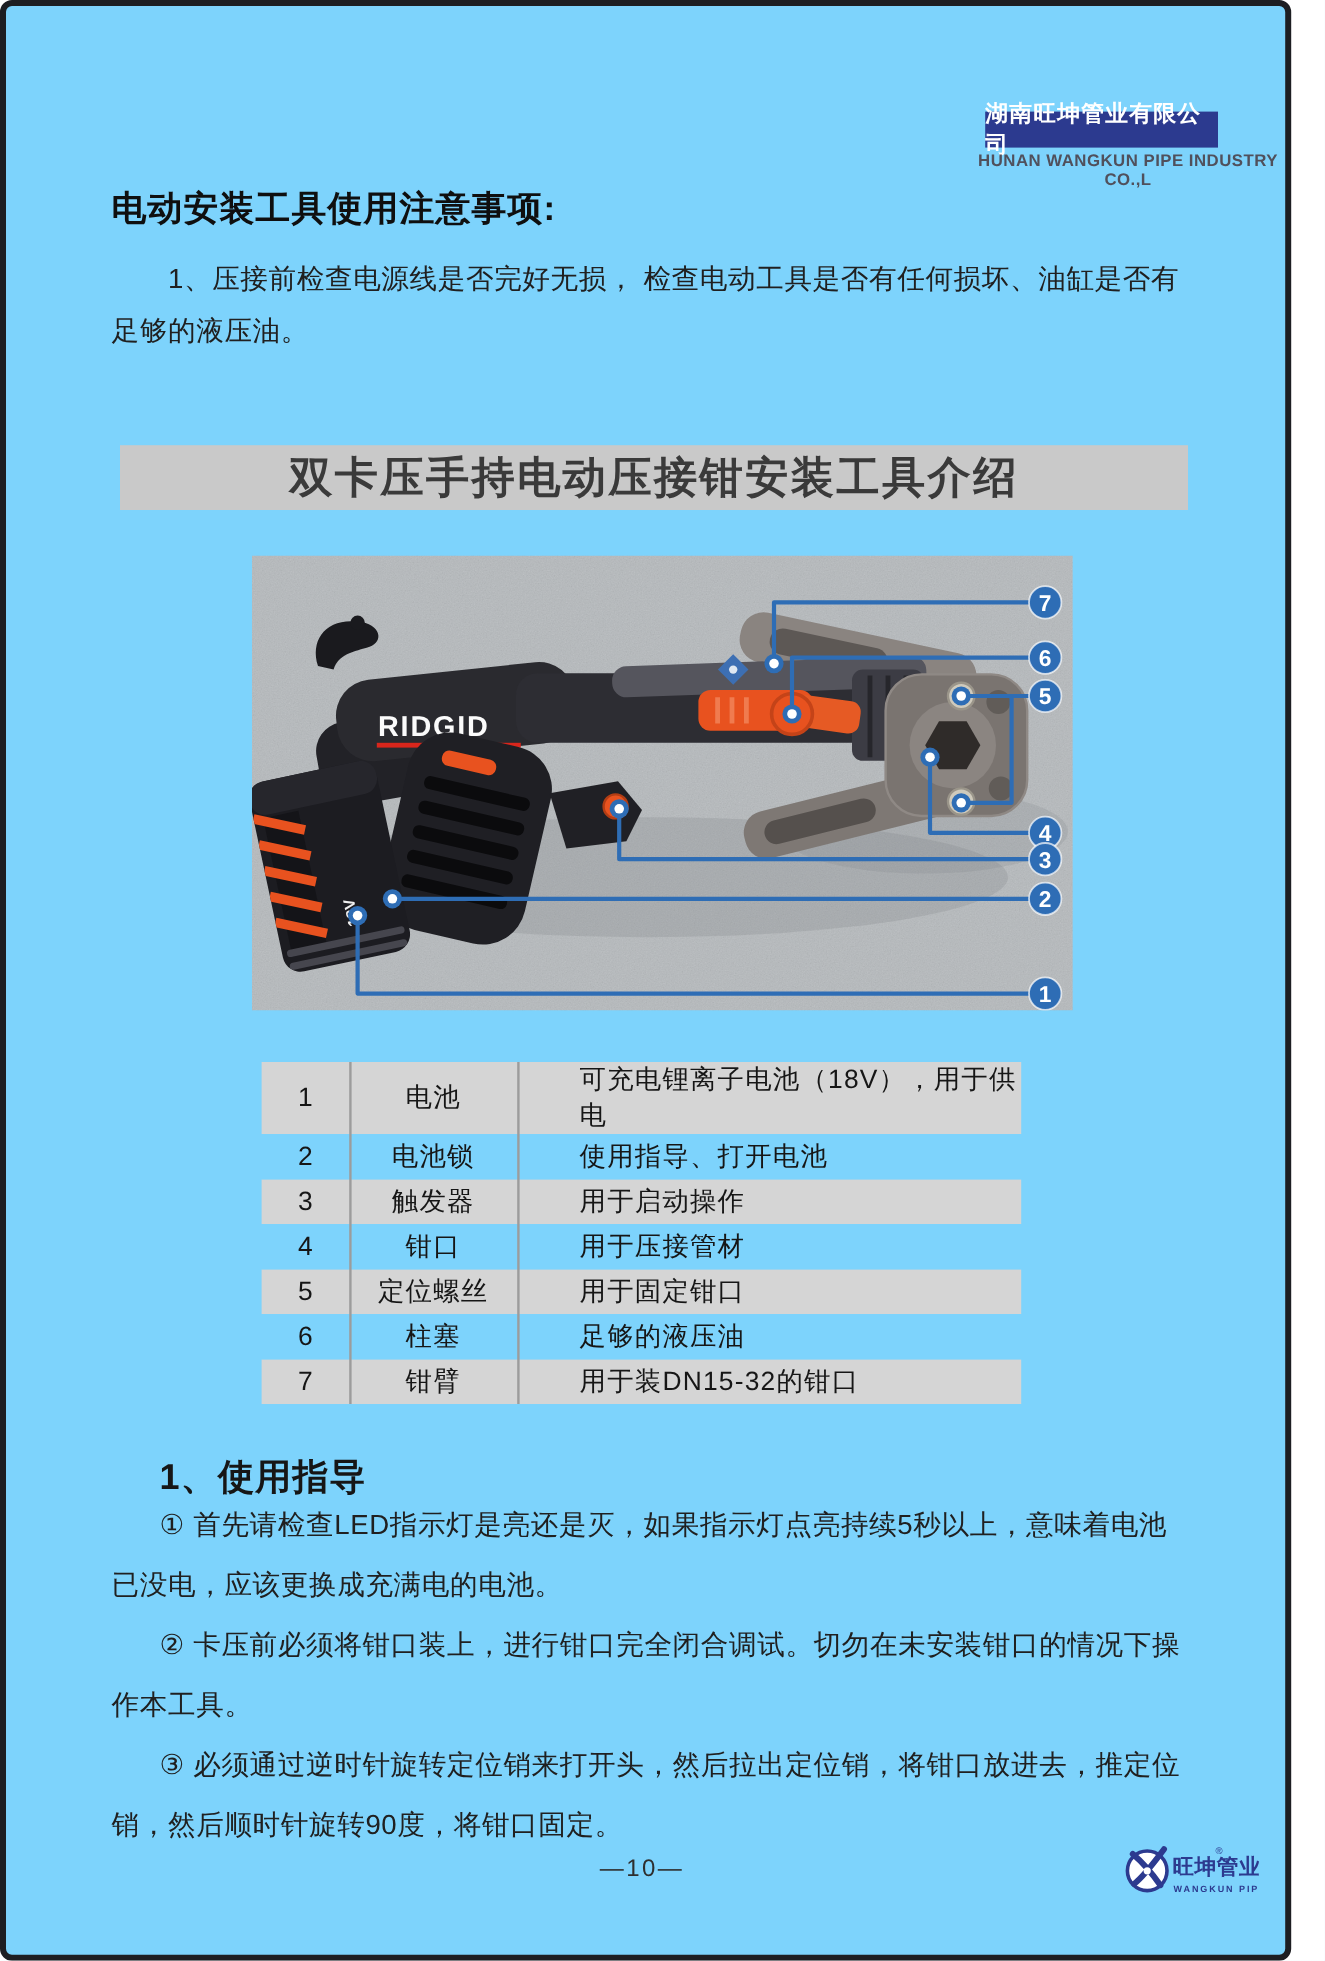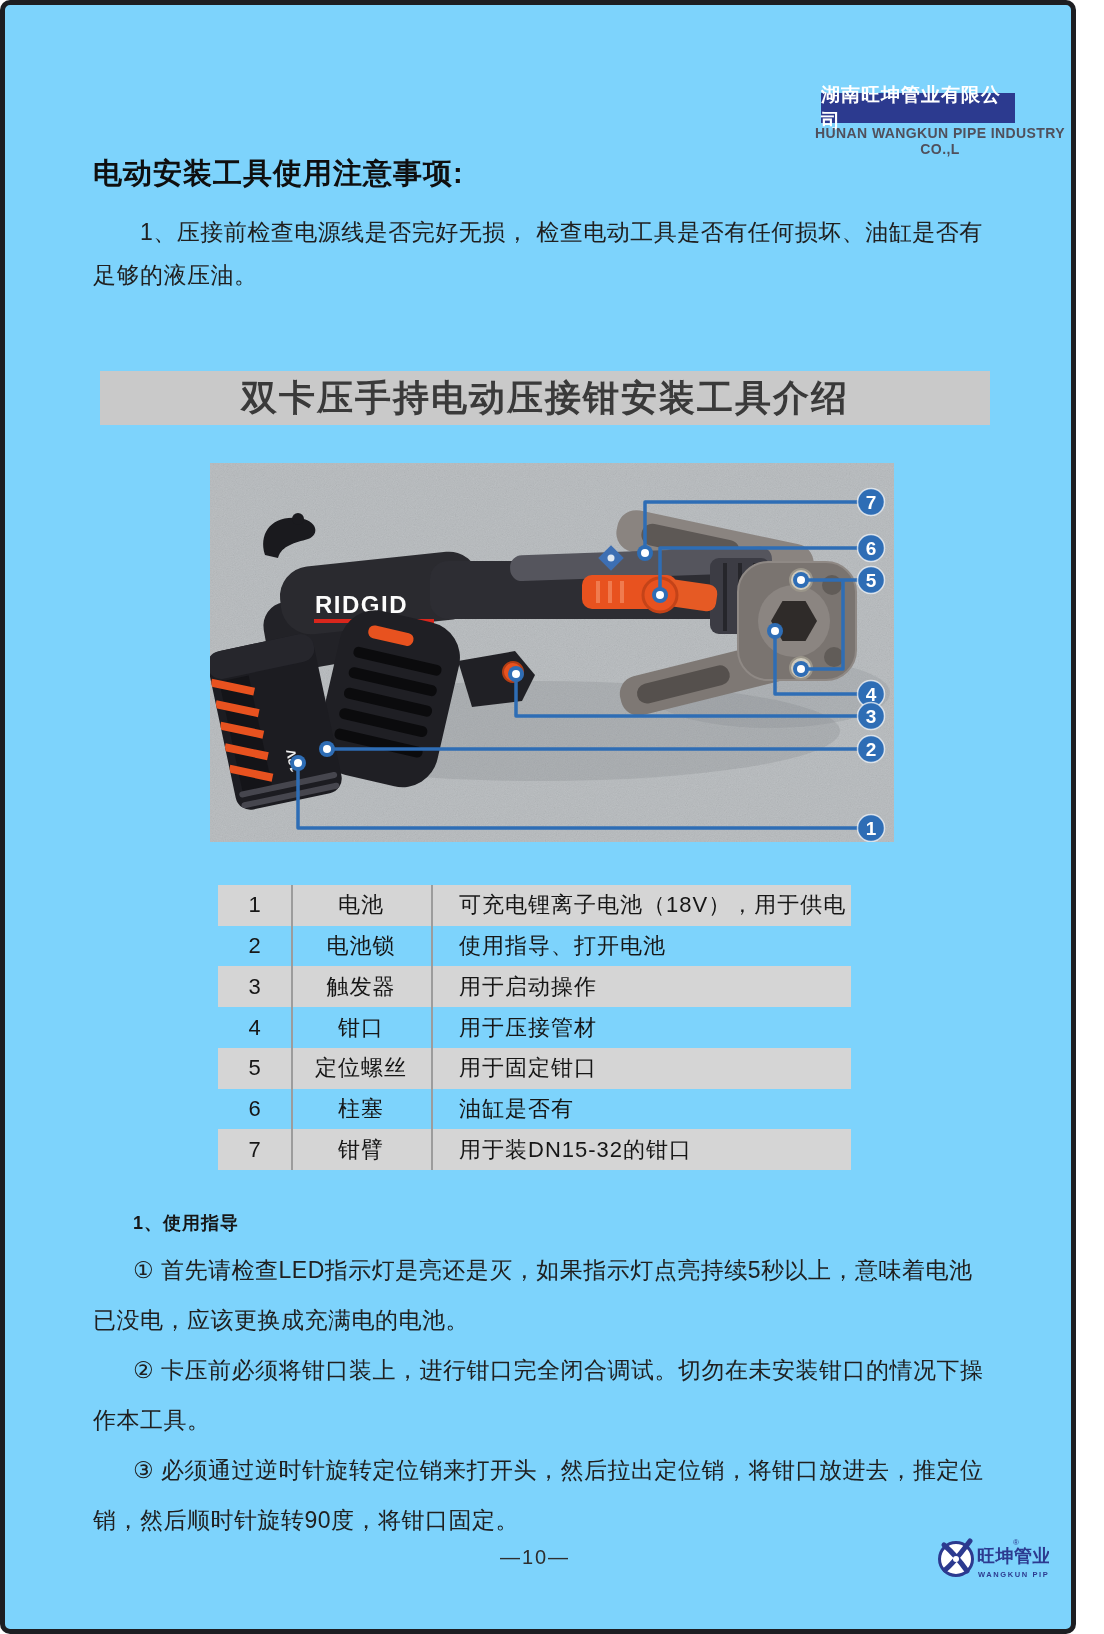--- a/index.html
+++ b/index.html
@@ -34,25 +34,25 @@
     color:#3a3a3a;letter-spacing:2px;
   }
   
   .figure{left:205px;top:458px;width:684px;height:379px;}
   
   .ptable{left:213px;top:880px;width:633px;height:285px;display:flex;flex-direction:column;}
   .trow{flex:1;display:flex;align-items:center;font-size:22px;font-weight:500;color:#161616;}
   .trow.gray{background:#d5d5d5;}
   .tc1{width:73px;text-align:center;}
   .tc2{width:140px;text-align:center;letter-spacing:1px;}
-  .tc3{flex:1;padding-left:28px;letter-spacing:1px;}
+  .tc3{flex:1;padding-left:52px;letter-spacing:1px;}
   .vdiv{position:absolute;top:0;width:2px;height:285px;background:#9c9c9c;}
   .vdiv.v1{left:73px;} .vdiv.v2{left:213px;}
   
-  .uhead{left:128px;top:1206px;font-size:18px;font-weight:700;color:#161616;letter-spacing:1px;}
+  .uhead{left:128px;top:1206px;font-size:30px;font-weight:700;color:#161616;letter-spacing:1px;}
   .u1l1{left:128px;top:1250px;}
   .u1l2{left:88px;top:1300px;}
   .u2l1{left:128px;top:1350px;}
   .u2l2{left:88px;top:1400px;}
   .u3l1{left:128px;top:1450px;}
   .u3l2{left:88px;top:1500px;}
   
   .pagenum{left:430px;top:1541px;width:200px;text-align:center;font-size:20px;color:#2e2e2e;letter-spacing:2px;}
   .flogo{left:932px;top:1527px;width:112px;height:54px;}
 </style>
@@ -251,21 +251,21 @@
       <div class="tc3">用于压接管材</div>
     </div>
     <div class="trow gray">
       <div class="tc1">5</div>
       <div class="tc2">定位螺丝</div>
       <div class="tc3">用于固定钳口</div>
     </div>
     <div class="trow">
       <div class="tc1">6</div>
       <div class="tc2">柱塞</div>
-      <div class="tc3">油缸是否有</div>
+      <div class="tc3">足够的液压油</div>
     </div>
     <div class="trow gray">
       <div class="tc1">7</div>
       <div class="tc2">钳臂</div>
       <div class="tc3">用于装DN15-32的钳口</div>
     </div>
     <div class="vdiv v1"></div>
     <div class="vdiv v2"></div>
   </div>
 

